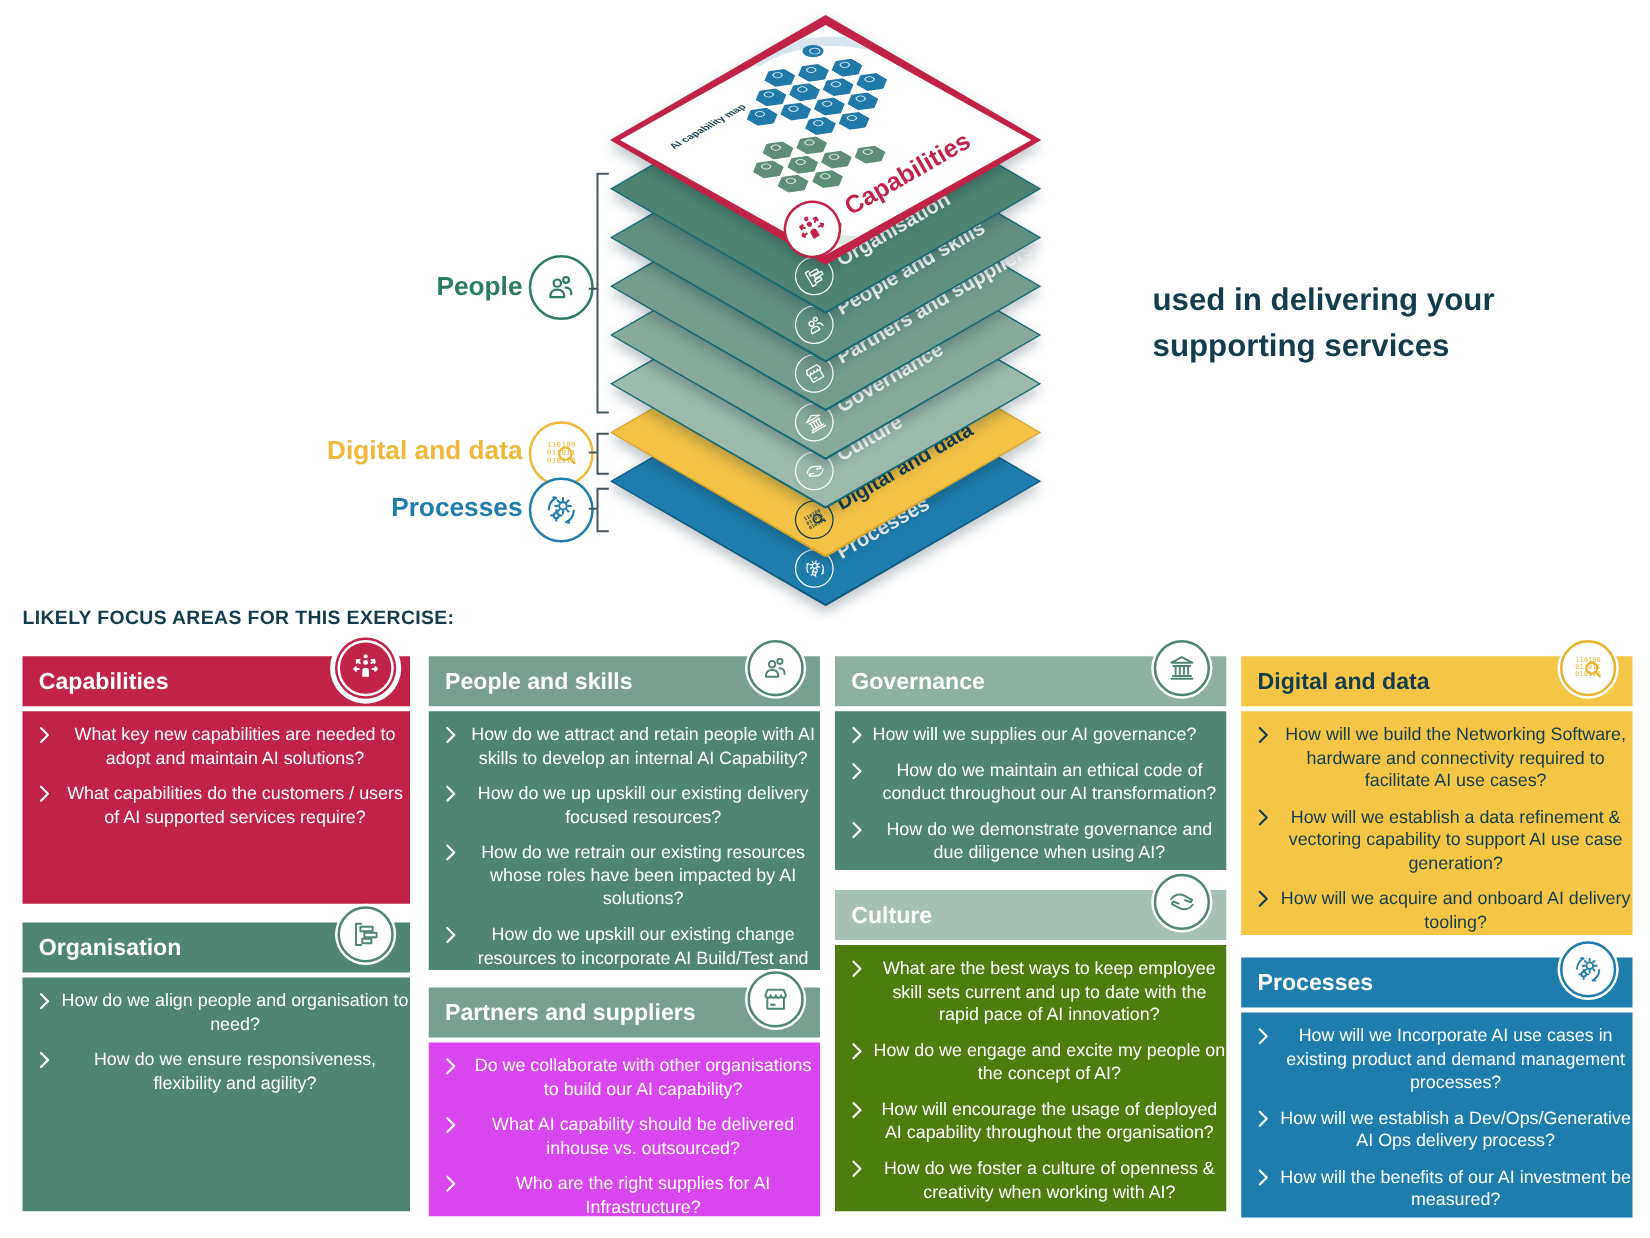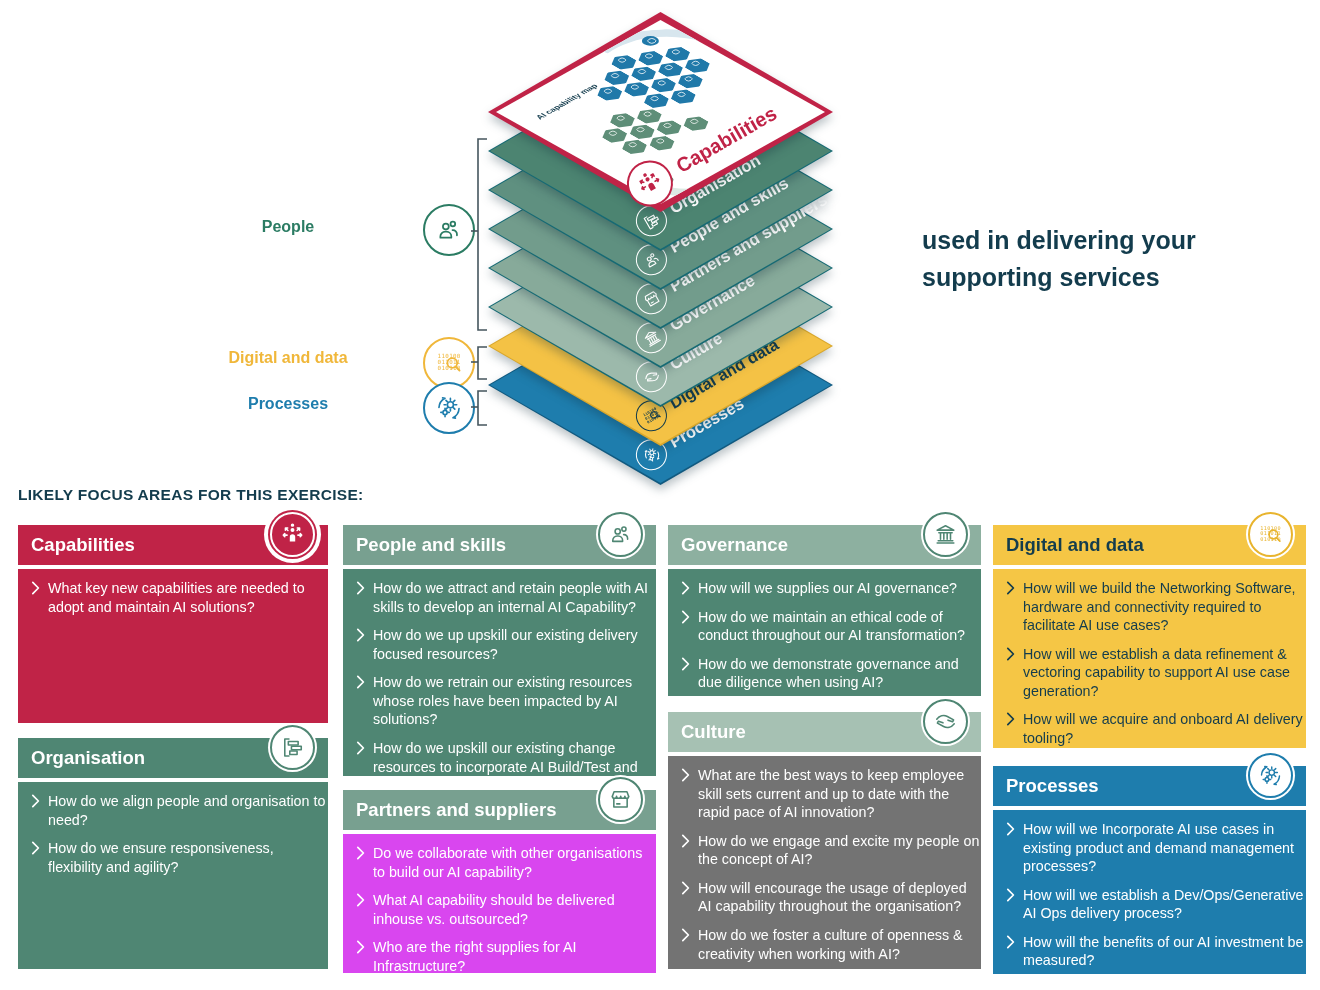--- a/index.html
+++ b/index.html
@@ -33,38 +33,38 @@
   .swoosh{position:absolute;width:150px;height:150px;border:13px solid transparent;border-radius:50%;}
   .swoosh-top{left:58px;top:-20px;border-top-color:#d7e6ee;transform:rotate(38deg);}
   .swoosh-bot{left:-6px;top:76px;border-bottom-color:#dce9e3;transform:rotate(38deg);}
   .mini-circle{position:absolute;border-radius:50%;}
   .mini-top{left:174px;top:0;width:17px;height:17px;background:#2079a9;}
   .mini-bot{left:16px;top:182px;width:15px;height:15px;background:#5e8e78;}
   .mini-circle::after{content:"";position:absolute;left:50%;top:50%;width:7px;height:7px;margin:-3.5px 0 0 -3.5px;
              border:1px solid rgba(255,255,255,.9);border-radius:50%;}
 
   
-  .side-label{position:absolute;width:260px;text-align:center;font-weight:bold;font-size:16px;}
+  .side-label{position:absolute;width:260px;text-align:right;font-weight:bold;font-size:21px;}
   .side-badge{position:absolute;width:48px;height:48px;border-radius:50%;background:#fff;
               border:2.5px solid currentColor;display:flex;align-items:center;justify-content:center;}
   .side-badge svg{width:28px;height:28px;}
   .brackets{position:absolute;left:0;top:0;pointer-events:none;}
 
   
   .big-title{position:absolute;left:922px;top:222px;font-size:25px;font-weight:bold;line-height:37px;color:#133c4d;}
 
   
   .section-heading{position:absolute;left:18px;top:486px;font-size:15.5px;font-weight:bold;
                    letter-spacing:.3px;color:#133c4d;}
 
   
   .card{position:absolute;display:flex;flex-direction:column;gap:4px;}
   .card-header{position:relative;height:40px;display:flex;align-items:center;padding-left:13px;}
   .card-title{font-size:18.5px;font-weight:bold;color:#fff;}
-  .card-body{flex:1;padding:10px 0 6px 13px;color:#fff;overflow:hidden;}
+  .card-body{flex:1;padding:10px 0 6px 13px;color:#fff;overflow:hidden;text-align:center;}
   .q{display:flex;margin-bottom:10px;font-size:14.3px;line-height:1.3;}
   .q > span{overflow-wrap:break-word;min-width:0;}
   .chev{flex:0 0 auto;width:9px;height:14px;margin:2px 8px 0 0;}
   .badge{position:absolute;top:-15px;right:11px;width:49px;height:49px;border-radius:50%;background:#fff;
          display:flex;align-items:center;justify-content:center;}
   .badge .ring{width:41px;height:41px;border-radius:50%;border:2px solid currentColor;
          display:flex;align-items:center;justify-content:center;}
   .badge svg{width:25px;height:25px;}
   .badge-invert{background:#c02347;color:#fff;box-shadow:0 0 0 4px #fff;}
   .dark-text .card-title{color:#133c4d;}
@@ -342,20 +342,26 @@
           </span>
         </span>
     </div>
     <div class="card-body" style="background:#c02347;">
       <div class="q">
           <svg class="chev">
             <use href="#i-chev"></use>
           </svg>
           <span>What key new capabilities are needed to adopt and maintain AI solutions?</span>
         </div>
+      <div class="q">
+          <svg class="chev">
+            <use href="#i-chev"></use>
+          </svg>
+          <span>What capabilities do the customers / users of AI supported services require?</span>
+        </div>
     </div>
   </div>
 
   <div class="card" style="left:18px;top:738px;width:310px;height:231px;">
     <div class="card-header" style="background:#4f8673;">
       <span class="card-title">Organisation</span>
       <span class="badge" style="color:#4f8673;">
           <span class="ring">
             <svg>
               <use href="#i-org-chart"></use>
@@ -488,21 +494,21 @@
     <div class="card-header" style="background:#a6c1b3;">
       <span class="card-title">Culture</span>
       <span class="badge" style="color:#4f8673;">
           <span class="ring">
             <svg>
               <use href="#i-hands"></use>
             </svg>
           </span>
         </span>
     </div>
-    <div class="card-body" style="background:#737373;">
+    <div class="card-body" style="background:#4d7c0f;">
       <div class="q">
           <svg class="chev">
             <use href="#i-chev"></use>
           </svg>
           <span>What are the best ways to keep employee skill sets current and up to date with the rapid pace of AI innovation?</span>
         </div>
       <div class="q">
           <svg class="chev">
             <use href="#i-chev"></use>
           </svg>

